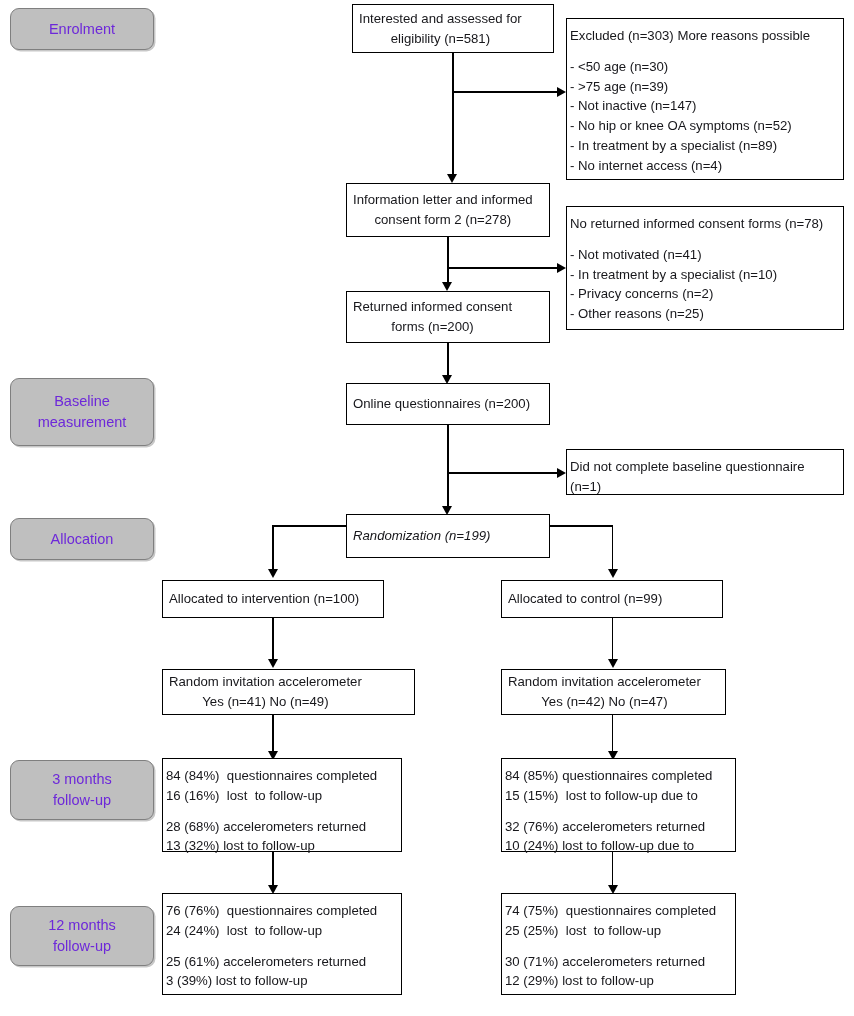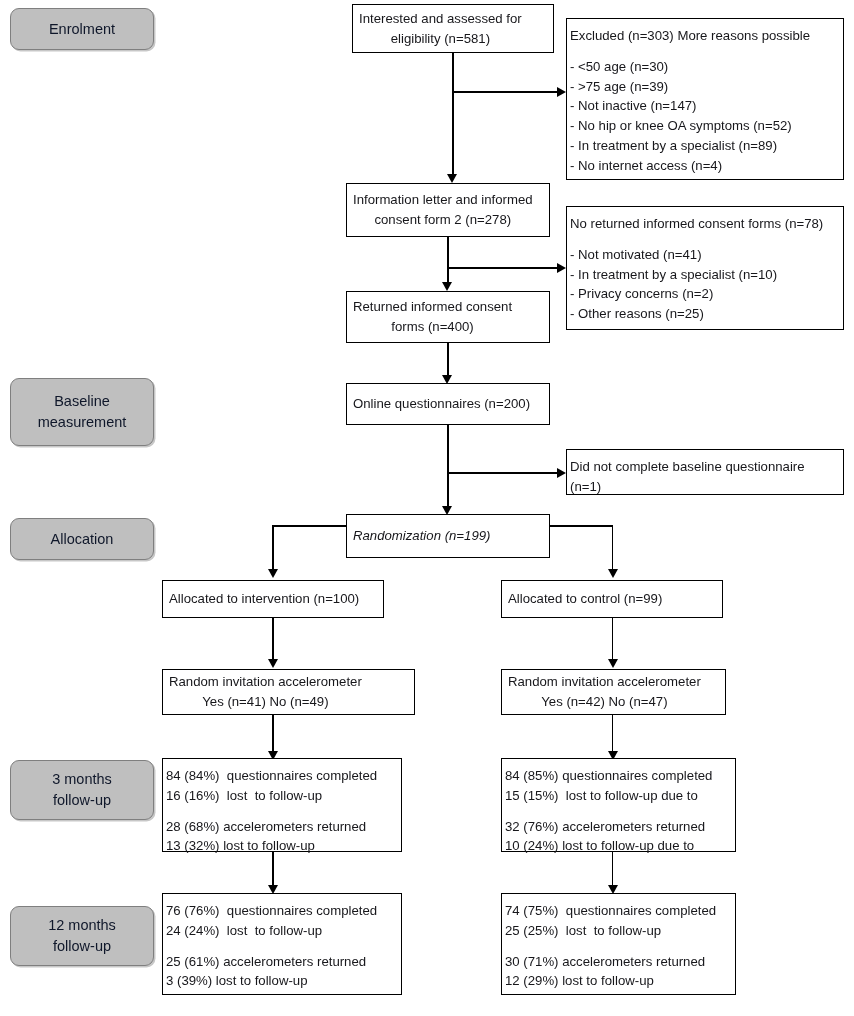--- a/index.html
+++ b/index.html
@@ -25,21 +25,21 @@
     background: #bfbfbf;
     border: 1px solid #7f7f7f;
     border-radius: 9px;
     box-shadow: 1.5px 1.5px 0 rgba(0,0,0,0.22);
     display: flex;
     align-items: center;
     justify-content: center;
     text-align: center;
     font-size: 14.5px;
     line-height: 1.42;
-    color: #0f172a;
+    color: #6d28d9;
   }
   
   .box {
     position: absolute;
     box-sizing: border-box;
     background: #ffffff;
     border: 1.2px solid #000000;
     font-size: 13.2px;
     line-height: 1.5;
     color: #17171b;
@@ -151,21 +151,21 @@
     <span class="gap"></span>
     <span class="ln">- Not motivated (n=41)</span>
     <span class="ln">- In treatment by a specialist (n=10)</span>
     <span class="ln">- Privacy concerns (n=2)</span>
     <span class="ln">- Other reasons (n=25)</span>
   </div>
 
   <div class="box center" style="left:346px; top:291px; width:204px; height:52px;">
     <div class="inner">
       <span class="ln">Returned informed consent</span>
-      <span class="ln">forms (n=400)</span>
+      <span class="ln">forms (n=200)</span>
     </div>
   </div>
 
   <div class="v" style="left:447px; top:343px; height:37px;"></div>
   <div class="arrow-down" style="left:442.3px; top:375px;"></div>
 
   <div class="box center" style="left:346px; top:383px; width:204px; height:42px;">
     <div class="inner">
       <span class="ln">Online questionnaires (n=200)</span>
     </div>

